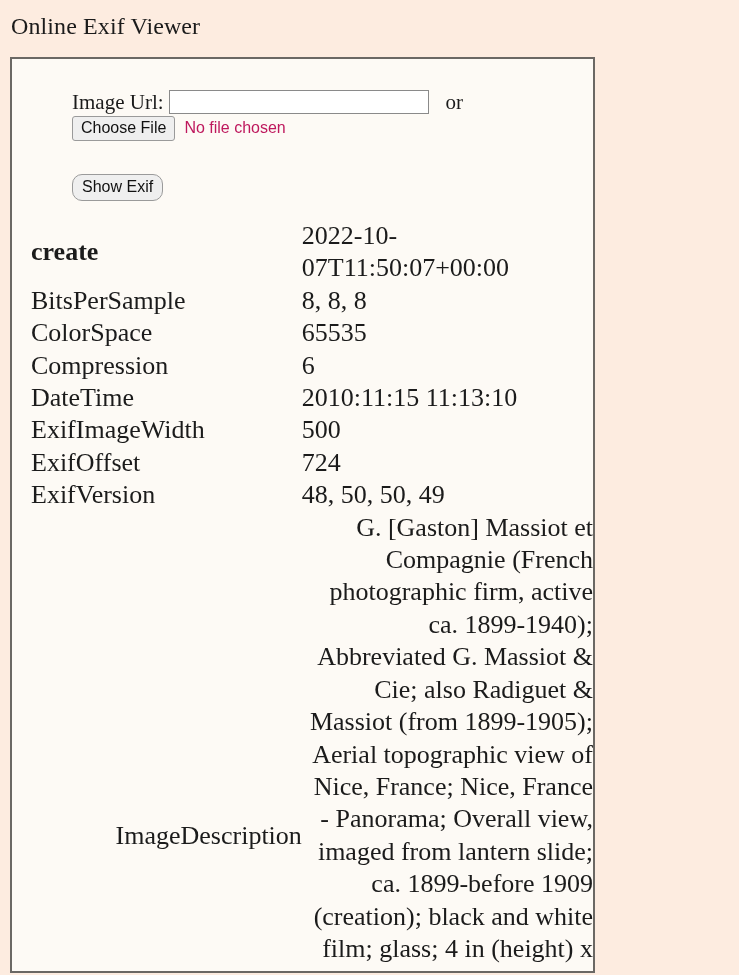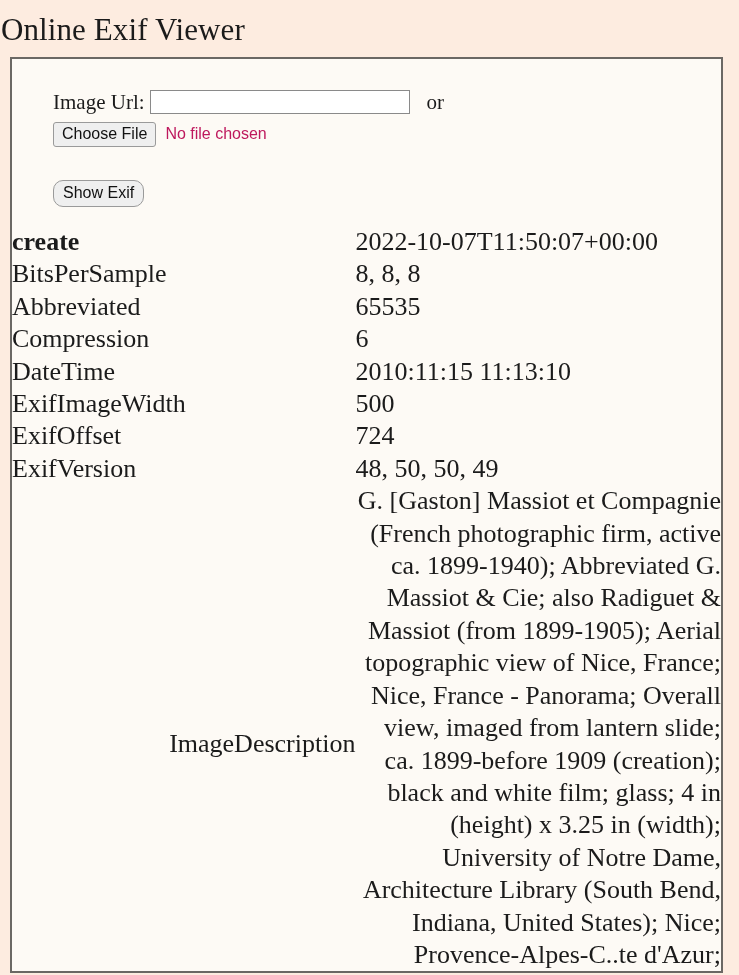--- a/index.html
+++ b/index.html
@@ -9,37 +9,38 @@
   body {
     width: 739px;
     height: 975px;
     background: #fdece0;
     font-family: "Liberation Serif", "DejaVu Serif", serif;
     color: #1a1a1a;
     overflow: hidden;
   }
 
   #page-title {
-    font-size: 31px;
+    font-size: 24px;
     line-height: 1;
-    padding: 14px 0 0 1px;
+    padding: 14px 0 0 11px;
     color: #1b1b1b;
     letter-spacing: 0.1px;
   }
 
   #viewer-panel {
     position: absolute;
     left: 10px;
     top: 57px;
-    width: 713px;
+    width: 585px;
     height: 916px;
     box-sizing: border-box;
     border: 2px solid #6b6864;
     background: #fdfaf5;
     overflow: hidden;
+    padding-left: 19px;
   }
 
   #form-area {
     padding: 30px 0 0 41px;
   }
 
   .url-row {
     display: flex;
     align-items: center;
     height: 26px;
@@ -67,21 +68,20 @@
 
   #or-text {
     font-size: 21px;
     margin-left: 17px;
     color: #1b1b1b;
   }
 
   .file-row {
     display: flex;
     align-items: center;
-    margin-top: 6px;
     height: 26px;
   }
 
   #choose-file-button {
     font-family: "Liberation Sans", sans-serif;
     font-size: 16px;
     line-height: 1;
     padding: 3px 8px 4px 8px;
     background: #efefef;
     border: 1px solid #9a9a9a;
@@ -181,21 +181,21 @@
     <tbody id="exif-tbody">
         <tr>
           <td class="exif-key bold-key">create</td>
           <td class="exif-value">2022-10-07T11:50:07+00:00</td>
         </tr>
         <tr>
           <td class="exif-key">BitsPerSample</td>
           <td class="exif-value">8, 8, 8</td>
         </tr>
         <tr>
-          <td class="exif-key">Abbreviated</td>
+          <td class="exif-key">ColorSpace</td>
           <td class="exif-value">65535</td>
         </tr>
         <tr>
           <td class="exif-key">Compression</td>
           <td class="exif-value">6</td>
         </tr>
         <tr>
           <td class="exif-key">DateTime</td>
           <td class="exif-value">2010:11:15 11:13:10</td>
         </tr>

